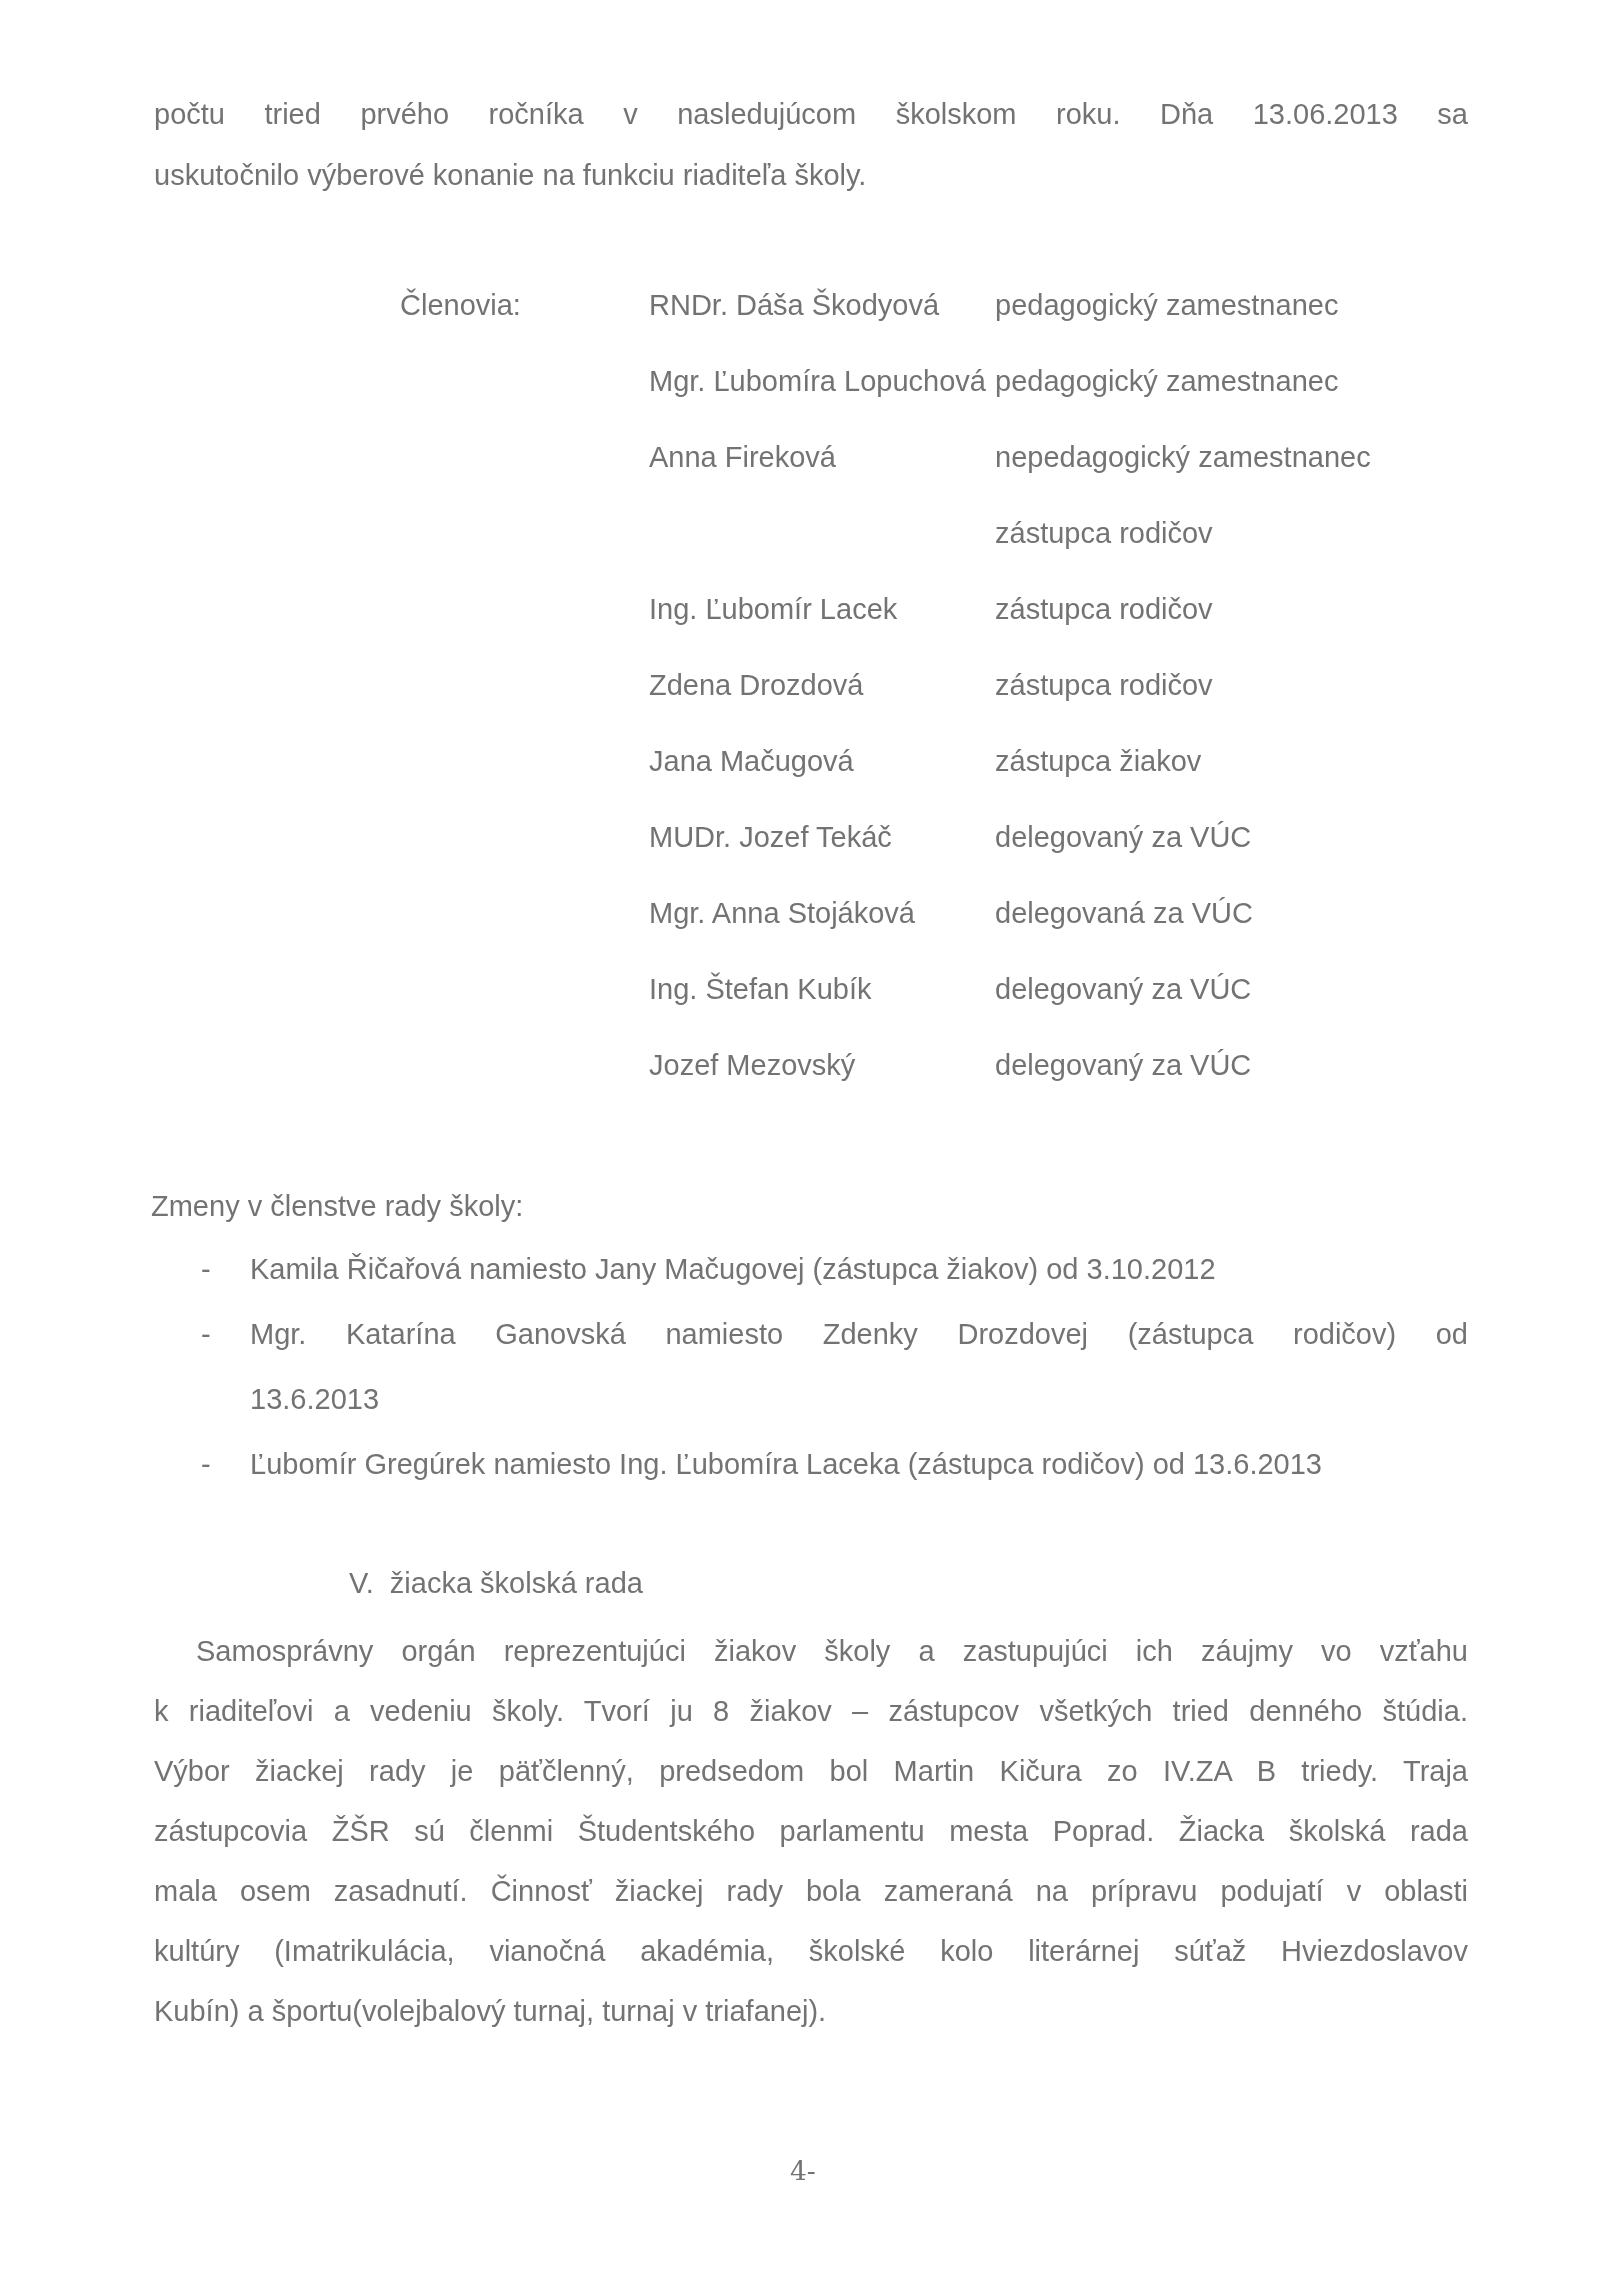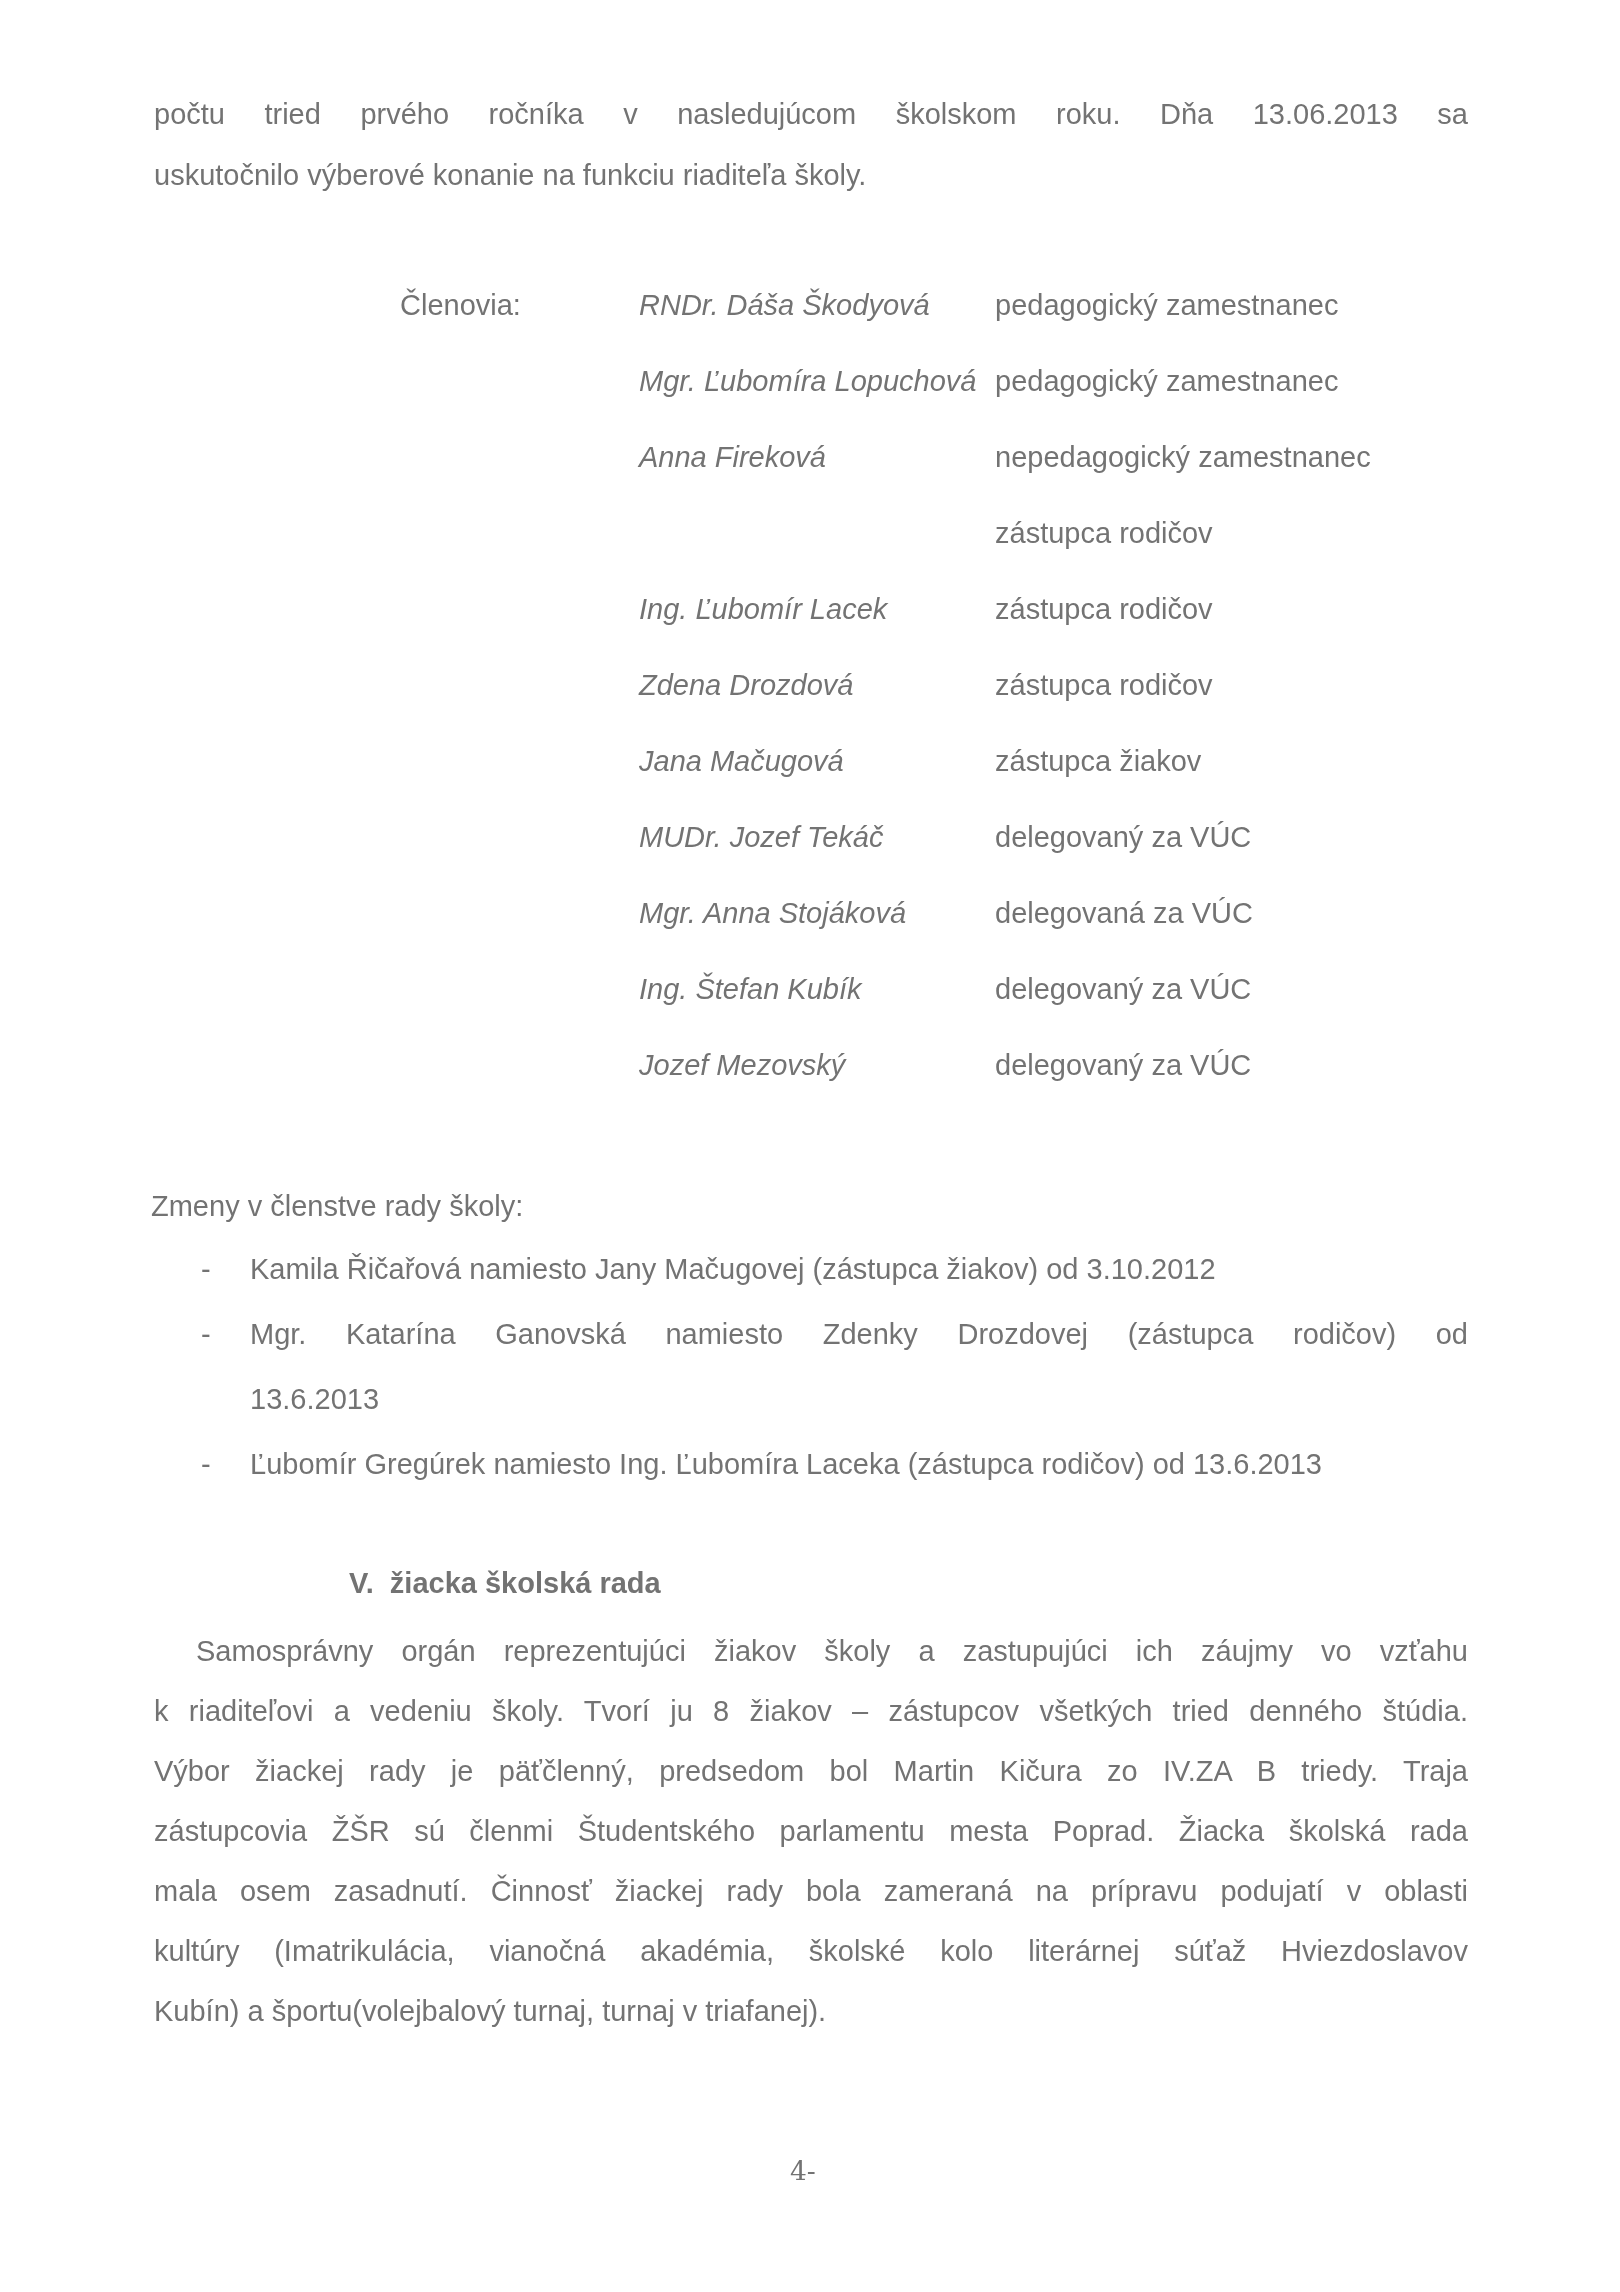--- a/index.html
+++ b/index.html
@@ -28,21 +28,21 @@
     left: 154px; top: 267px;
     width: 1314px;
   }
   .member-row {
     position: relative;
     height: 76px;
     line-height: 76px;
     text-align: center;
   }
   .members-label { position: absolute; left: 246px; white-space: nowrap; }
-  .member-name  { position: absolute; left: 485px; white-space: nowrap; font-style: italic; }
+  .member-name  { position: absolute; left: 495px; white-space: nowrap; }
   .member-role  { position: absolute; left: 841px; white-space: nowrap; }
   .changes-title {
     position: absolute;
     left: 151px; top: 1176px;
     line-height: 61px;
   }
   .changes {
     position: absolute;
     left: 154px; top: 1237px;
     width: 1314px;
@@ -53,21 +53,21 @@
     line-height: 65px;
   }
   .bullet-dash {
     position: absolute;
     left: 47px; top: 0;
   }
   .section-heading {
     position: absolute;
     left: 349px; top: 1560px;
     line-height: 47px;
-    font-weight: bold;
+    font-weight: normal;
     white-space: pre;
   }
   .section-body {
     position: absolute;
     left: 154px; top: 1621px;
     width: 1314px;
     line-height: 60px;
   }
   .section-body .line-first { text-indent: 42px; }
   .page-number {

